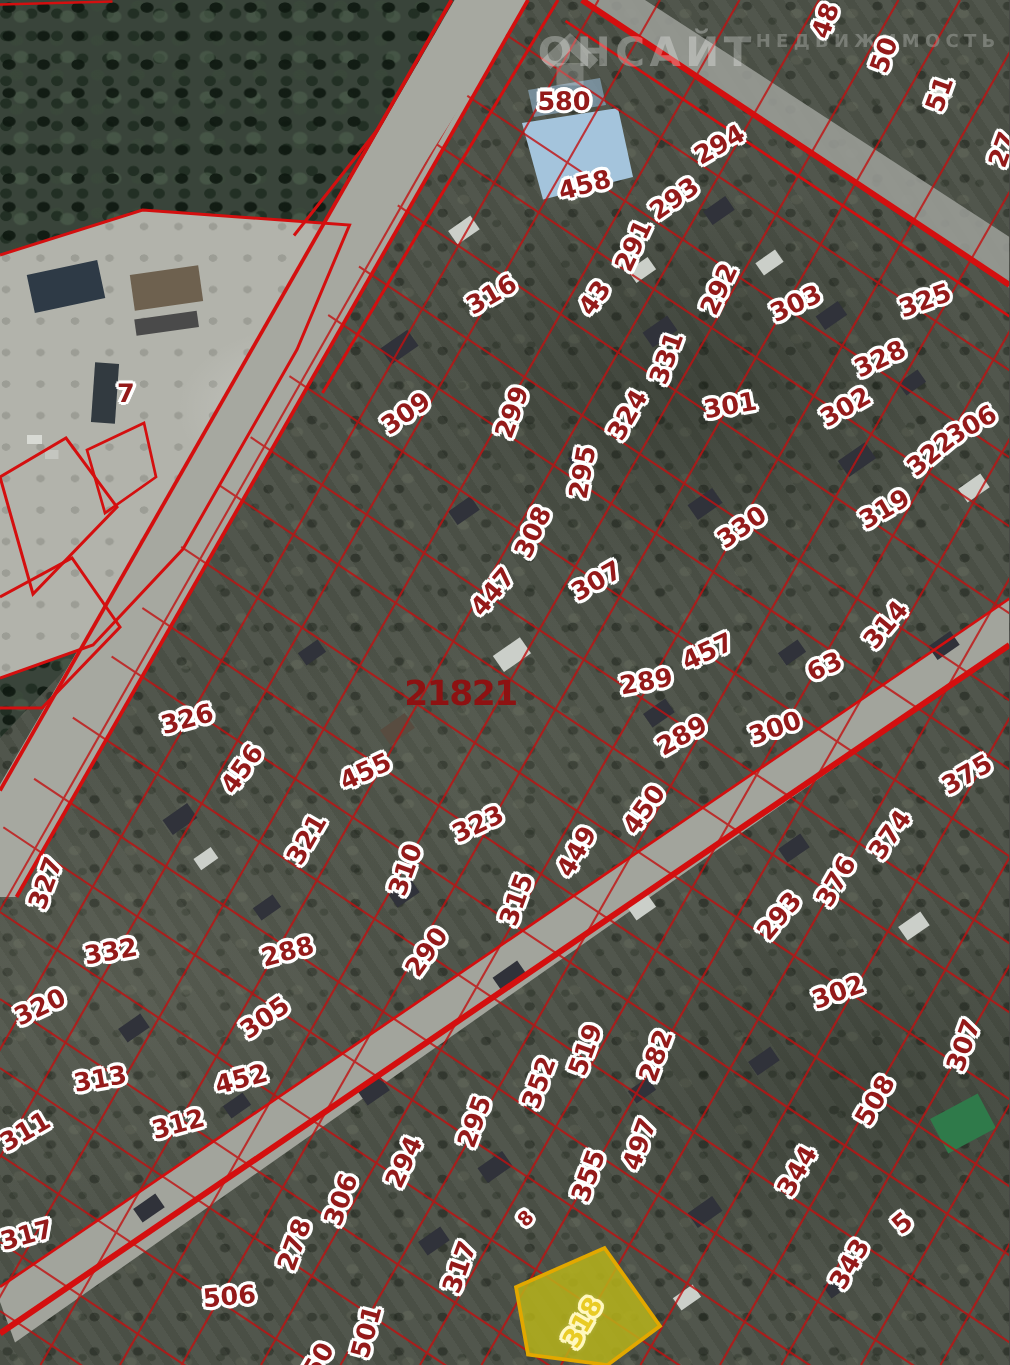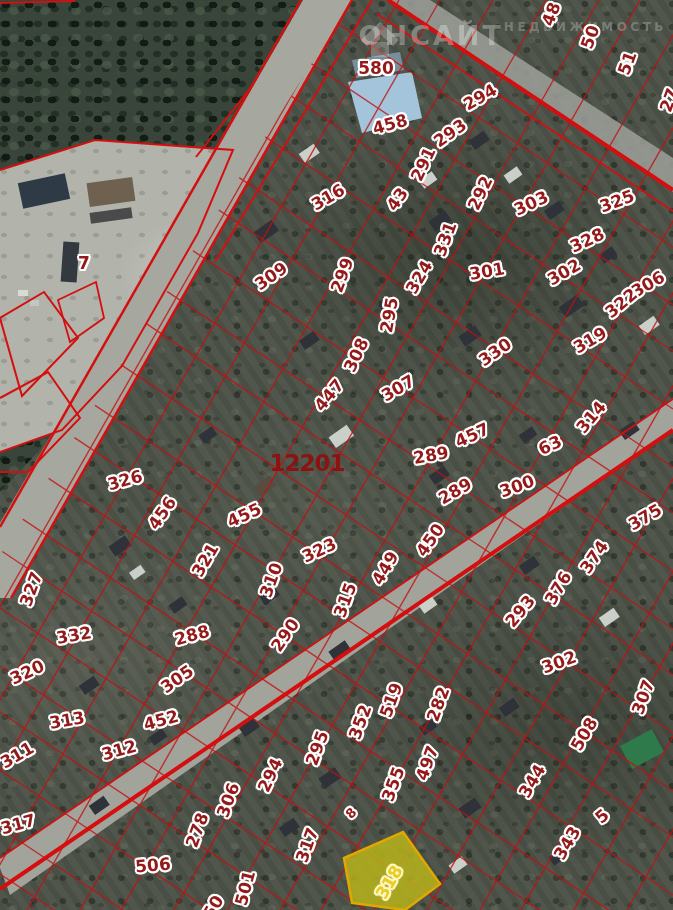--- a/index.html
+++ b/index.html
@@ -257,21 +257,21 @@
       <span class="lbl" style="left: 621px; top: 303px; --r: -40deg;">322</span>
       <span class="lbl" style="left: 590px; top: 340px; --r: -30deg;">319</span>
       <span class="lbl" style="left: 356px; top: 355px; --r: -65deg;">308</span>
       <span class="lbl" style="left: 495px; top: 352px; --r: -35deg;">330</span>
       <span class="lbl" style="left: 398px; top: 388px; --r: -30deg;">307</span>
       <span class="lbl" style="left: 329px; top: 395px; --r: -50deg;">447</span>
       <span class="lbl" style="left: 591px; top: 417px; --r: -50deg;">314</span>
       <span class="lbl" style="left: 472px; top: 435px; --r: -25deg;">457</span>
       <span class="lbl" style="left: 550px; top: 445px; --r: -25deg;">63</span>
       <span class="lbl" style="left: 431px; top: 455px; --r: -10deg;">289</span>
-      <span class="lbl quarter" style="left: 307px; top: 463px; --r: 0deg;">12201</span>
+      <span class="lbl quarter" style="left: 307px; top: 463px; --r: 0deg;">21821</span>
       <span class="lbl" style="left: 455px; top: 491px; --r: -30deg;">289</span>
       <span class="lbl" style="left: 517px; top: 486px; --r: -20deg;">300</span>
       <span class="lbl" style="left: 125px; top: 480px; --r: -15deg;">326</span>
       <span class="lbl" style="left: 162px; top: 513px; --r: -55deg;">456</span>
       <span class="lbl" style="left: 244px; top: 515px; --r: -25deg;">455</span>
       <span class="lbl" style="left: 645px; top: 517px; --r: -30deg;">375</span>
       <span class="lbl" style="left: 205px; top: 560px; --r: -60deg;">321</span>
       <span class="lbl" style="left: 319px; top: 550px; --r: -25deg;">323</span>
       <span class="lbl" style="left: 271px; top: 580px; --r: -70deg;">310</span>
       <span class="lbl" style="left: 430px; top: 540px; --r: -55deg;">450</span>

